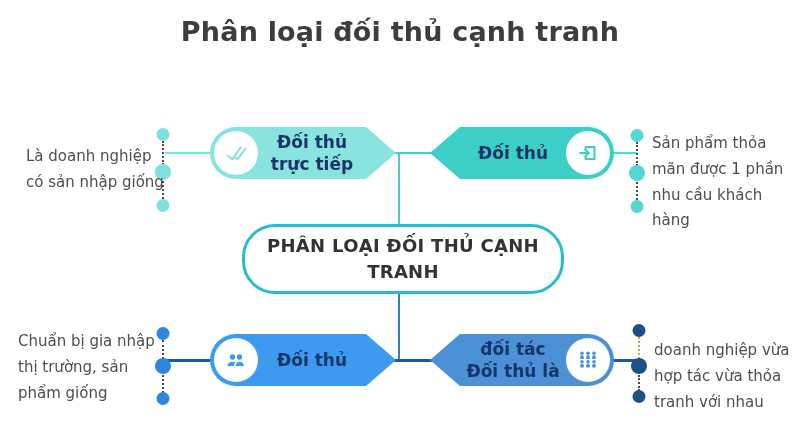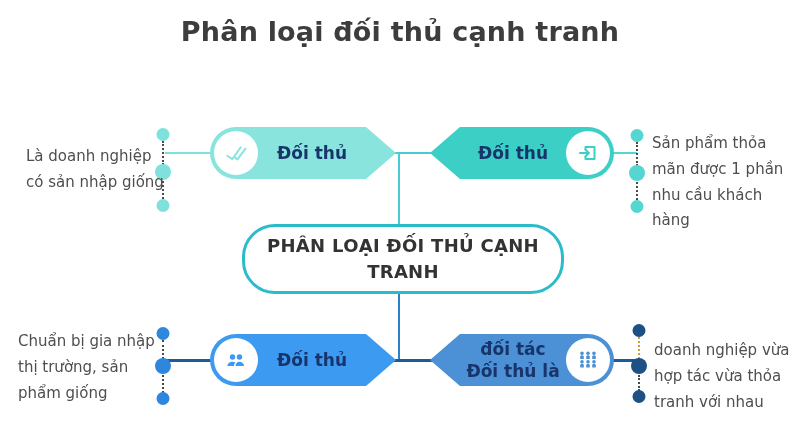--- a/index.html
+++ b/index.html
@@ -65,20 +65,21 @@
       <div class="badge">
         <svg viewBox="0 0 24 24">
             <g fill="none" stroke="var(--c)" stroke-width="2" stroke-linecap="round" stroke-linejoin="round" transform="rotate(-8 12 12)">
               <path d="M3 13.5l4.5 4L17.5 7"></path>
               <path d="M10.5 16.5l2 2L22 9"></path>
             </g>
           </svg>
       </div>
       <div class="nlabel">
         <span>Đối thủ</span>
+        <span>trực tiếp</span>
       </div>
     </div>
     <div class="tip"></div>
   </div>
 
   <div class="node pl" style="left: 430px; top: 127px; --c: #3bcfc6;">
     <div class="tip"></div>
     <div class="body">
       <div class="nlabel">
         <span>Đối thủ</span>

